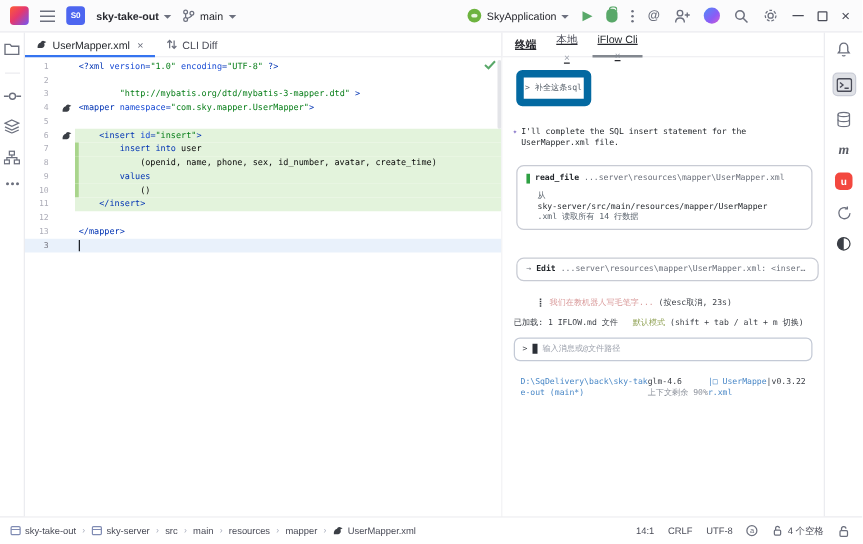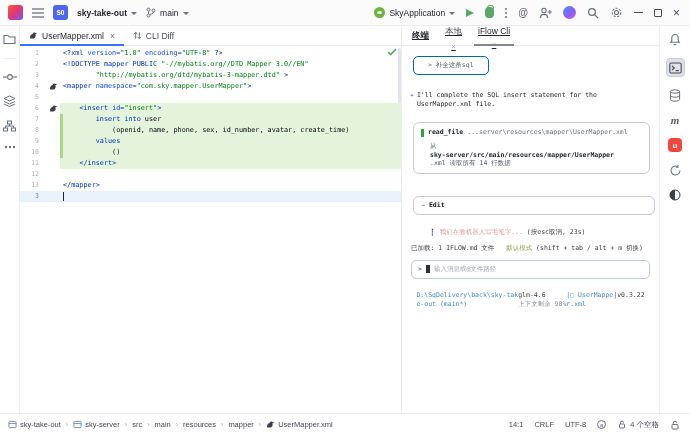--- a/index.html
+++ b/index.html
@@ -78,31 +78,31 @@
   .panel-tabbar { height:20px; border-bottom:1px solid #ebecf0; display:flex; align-items:stretch;
     font-size:8.5px; padding:0 10px; flex:none;text-decoration:underline; }
   .panel-title { font-weight:bold; color:#27282e; display:flex; align-items:center; margin-right:16px; }
   .ptab { display:flex; align-items:center; gap:4px; color:#494b57; position:relative; margin-right:16px;flex-direction:column; }
   .ptab.active { color:#1f2328; }
   .ptab.active::after { content:""; position:absolute; left:-4px; right:-4px; bottom:-1px; height:2px; background:#82878f; }
   .ptab .close-x { color:#9da2ad; font-size:8px; }
 
   .panel-body { flex:1; background:#fff; font-family:"DejaVu Sans Mono", monospace;
     font-size:6.5px; line-height:9px; color:#1f2328; padding:10px 8px 0 6px; overflow:hidden; }
-  .user-box { display:inline-block; border:1px solid #0369a1; border-radius:5px;
-    padding:4px 14px; margin-left:5px; color:#57606a; }
+  .user-box { display:inline-block; border:6px solid #0369a1; border-radius:5px;
+    padding:4px 1px; margin-left:5px; color:#57606a; }
   .response { margin:16px 0 0 2px; display:flex; gap:3px; width:244px; }
   .resp-bullet { color:#8573c8; flex:none; }
   .tool-box { border:1px solid #c8cbd4; border-radius:6px; margin:13px 1px 0 5px; padding:5px 7px; }
   .tool-head { display:flex; align-items:center; gap:4px; white-space:nowrap; overflow:hidden; }
   .tool-chip { width:3px; height:8px; background:#2ea043; flex:none; }
   .tool-name { font-weight:bold; color:#1f2328; }
   .tool-path { color:#6a6f7a; overflow:hidden; text-overflow:ellipsis; }
   .tool-body { margin-top:5px; padding-left:9px; color:#57606a; line-height:8.5px; }
-  .tool-body .b-path { color:#1f2328; font-weight:bold; }
+  .tool-body .b-path { color:#1f2328; font-weight:normal; }
   .edit-box { border:1px solid #c8cbd4; border-radius:6px; margin:22px 0 0 5px; margin-right:-4px;
     padding:4px 7px; display:flex; gap:4px; white-space:nowrap; overflow:hidden; }
   .edit-ic { color:#6a6f7a; flex:none; }
   .edit-name { font-weight:bold; color:#1f2328; flex:none; }
   .edit-detail { color:#6a6f7a; }
   .spinner-line { margin:13px 0 0 3px; white-space:nowrap; overflow:hidden;padding-left:20px; }
   .spin-glyph { color:#3b3f46; font-weight:bold; }
   .spin-text { color:#d99a9a; }
   .spin-suffix { color:#3b3f46; }
   .loaded-line { margin:7px 0 0 3px; color:#3b3f46; white-space:nowrap; overflow:hidden; }
@@ -303,21 +303,20 @@
               <span class="ltext">
                 <span class="lbar"></span>
                 <span class="lcontent"><span class="c-tag">&lt;?xml </span><span class="c-attr">version</span><span class="c-tag">=</span><span class="c-str">"1.0"</span><span class="c-txt"> </span><span class="c-attr">encoding</span><span class="c-tag">=</span><span class="c-str">"UTF-8"</span><span class="c-tag"> ?&gt;</span></span>
               </span>
             </div>
             <div class="code-line">
               <span class="ln">2</span>
               <span class="gicon"></span>
               <span class="ltext">
                 <span class="lbar"></span>
-                <span class="lcontent"><span class="c-tag">&lt;!DOCTYPE mapper PUBLIC </span><span class="c-str">"-//mybatis.org//DTD Mapper 3.0//EN"</span></span>
               </span>
             </div>
             <div class="code-line">
               <span class="ln">3</span>
               <span class="gicon"></span>
               <span class="ltext">
                 <span class="lbar"></span>
                 <span class="lcontent"><span class="c-txt">        </span><span class="c-str">"http://mybatis.org/dtd/mybatis-3-mapper.dtd"</span><span class="c-tag"> &gt;</span></span>
               </span>
             </div>
@@ -457,20 +456,21 @@
           </div>
           <div class="tool-body">
             <div>从</div>
             <div class="b-path">sky-server/src/main/resources/mapper/UserMapper</div>
             <div>.xml 读取所有 14 行数据</div>
           </div>
         </div>
         <div class="edit-box">
           <span class="edit-ic">→</span>
           <span class="edit-name">Edit</span>
+          <span class="edit-detail">...server\resources\mapper\UserMapper.xml: &lt;inser…</span>
         </div>
         <div class="spinner-line">
           <span class="spin-glyph">⡇</span>
           <span class="spin-text">我们在教机器人写毛笔字...</span>
           <span class="spin-suffix">(按esc取消, 23s)</span>
         </div>
         <div class="loaded-line">
           <span>已加载: 1 IFLOW.md 文件</span>
           <span>&nbsp;</span>
           <span class="mode-text">默认模式</span>

